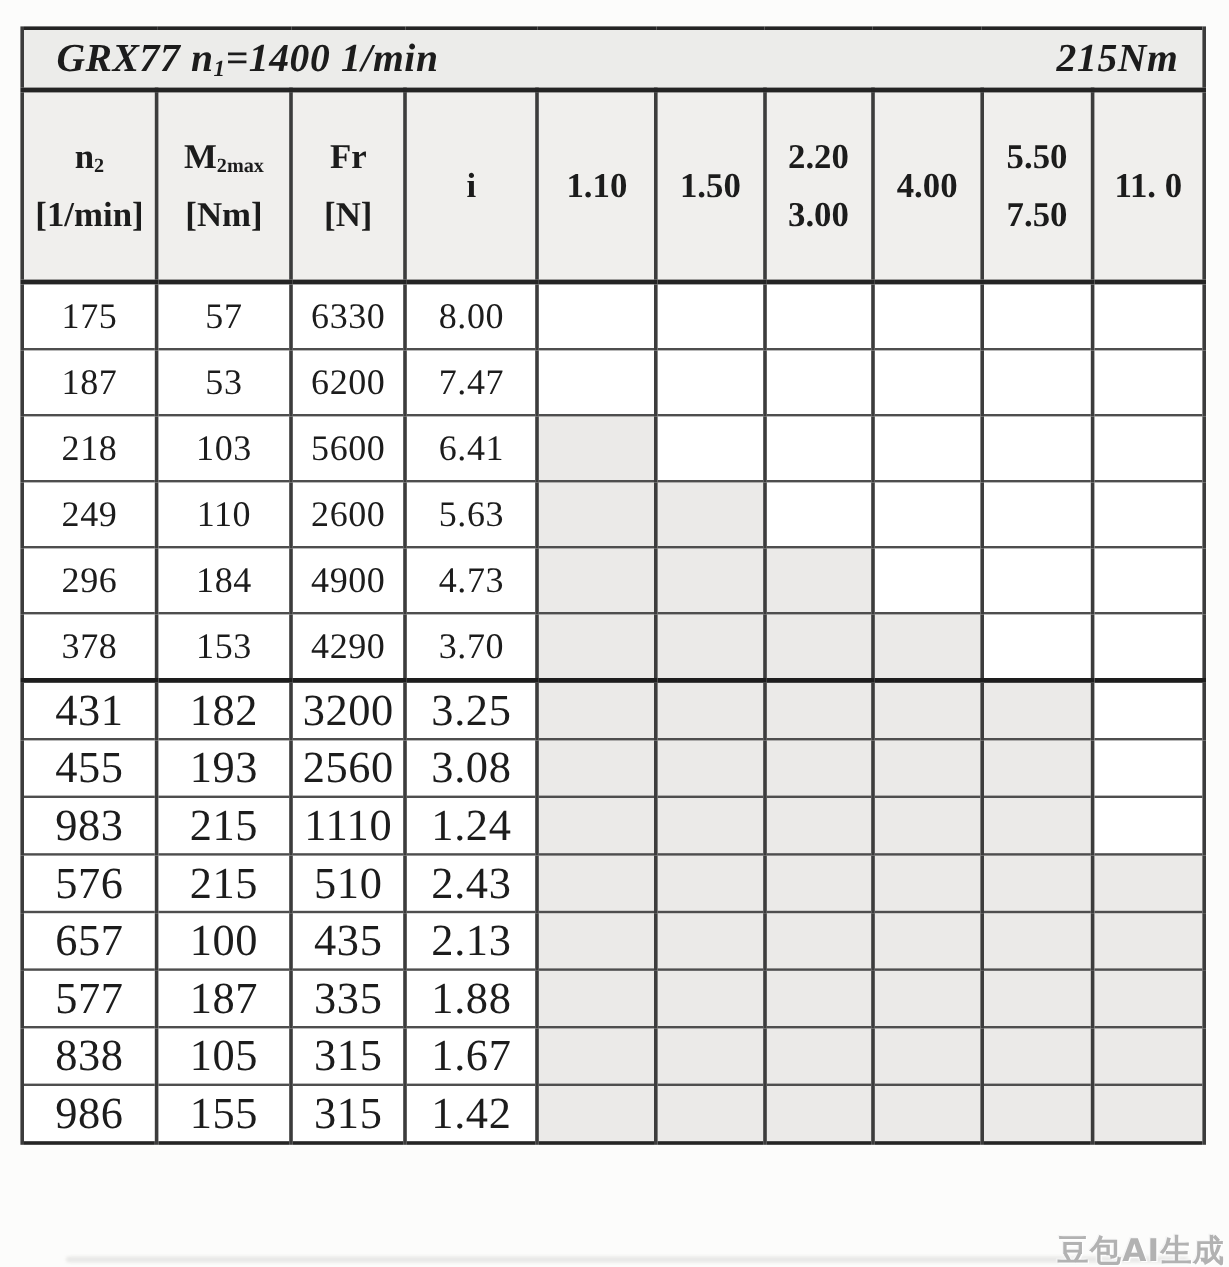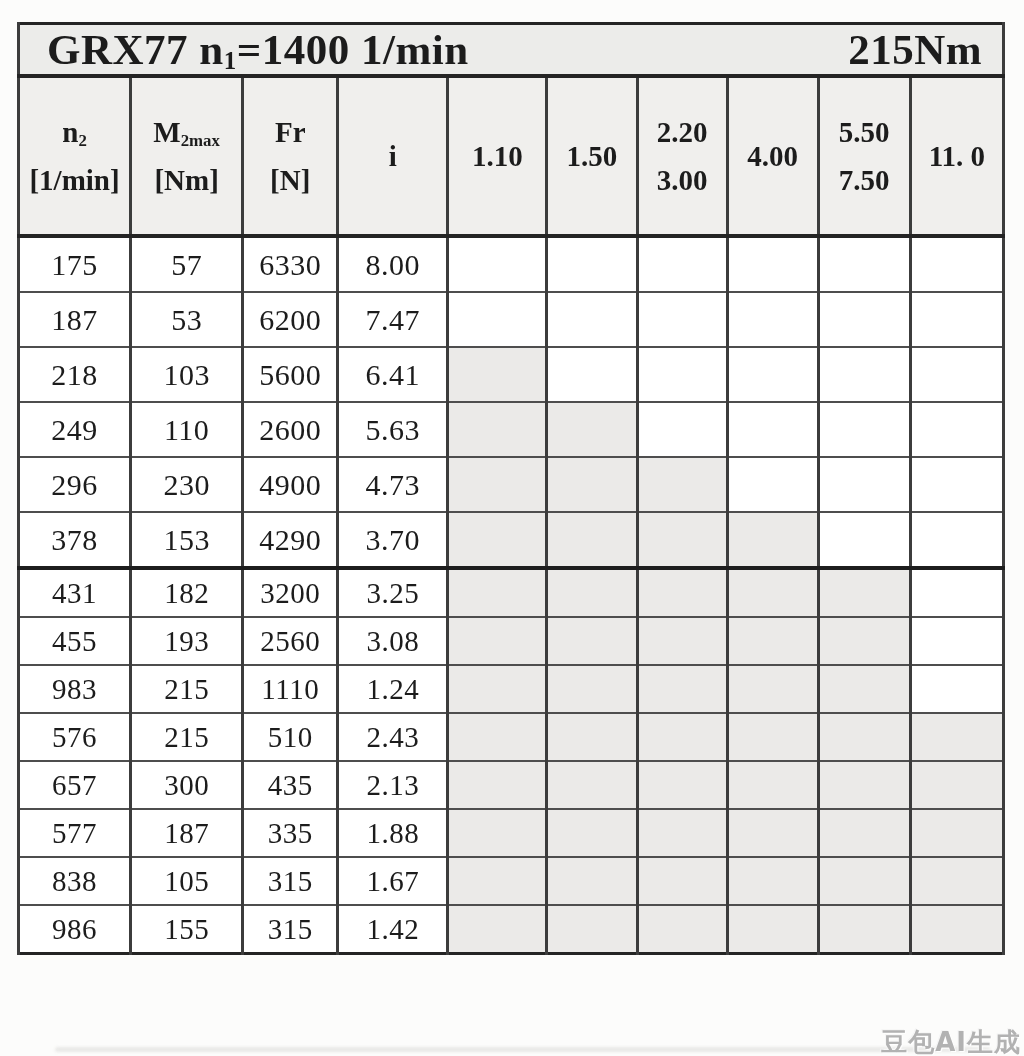--- a/index.html
+++ b/index.html
@@ -37,22 +37,23 @@
     background: var(--title-bg);
     border-bottom: 4px solid #242424;
     height: 48px;
   }
   .title-flex {
     display: flex;
     justify-content: space-between;
     align-items: center;
     padding: 0 20px 0 27px;
     font-weight: bold;
-    font-size: 43px;
+    font-size: 33px;
     letter-spacing: 0.5px;
+    font-style: italic;
   }
   
   td.hcell {
     background: var(--header-bg);
     border-bottom: 4px solid #242424;
     height: 156px;
     font-weight: bold;
     font-size: 29px;
   }
   .hstack {
@@ -70,21 +71,21 @@
     font-weight: bold;
   }
   
   .ratings-table tr.upper td { height: 53px; }
   .ratings-table tr.lower td { height: 46px; }
   td.val {
     font-size: 30px;
     letter-spacing: 0.5px;
     background: #fff;
   }
-  tr.lower td.val { font-size: 29px; }
+  tr.lower td.val { font-size: 37px; }
   td.pw { background: #fff; }
   td.pw.shaded { background: var(--shade); }
   tr.section-start td {
     border-top: 4px solid #1d1d1d;
   }
   
   .bottom-smudge {
     position: absolute;
     left: 55px; top: 1047px;
     width: 935px; height: 5px;
@@ -231,21 +232,21 @@
         <td class="val">5.63</td>
         <td class="pw shaded"></td>
         <td class="pw shaded"></td>
         <td class="pw"></td>
         <td class="pw"></td>
         <td class="pw"></td>
         <td class="pw"></td>
       </tr>
       <tr class="upper">
         <td class="val">296</td>
-        <td class="val">230</td>
+        <td class="val">184</td>
         <td class="val">4900</td>
         <td class="val">4.73</td>
         <td class="pw shaded"></td>
         <td class="pw shaded"></td>
         <td class="pw shaded"></td>
         <td class="pw"></td>
         <td class="pw"></td>
         <td class="pw"></td>
       </tr>
       <tr class="upper">
@@ -303,21 +304,21 @@
         <td class="val">2.43</td>
         <td class="pw shaded"></td>
         <td class="pw shaded"></td>
         <td class="pw shaded"></td>
         <td class="pw shaded"></td>
         <td class="pw shaded"></td>
         <td class="pw shaded"></td>
       </tr>
       <tr class="lower">
         <td class="val">657</td>
-        <td class="val">300</td>
+        <td class="val">100</td>
         <td class="val">435</td>
         <td class="val">2.13</td>
         <td class="pw shaded"></td>
         <td class="pw shaded"></td>
         <td class="pw shaded"></td>
         <td class="pw shaded"></td>
         <td class="pw shaded"></td>
         <td class="pw shaded"></td>
       </tr>
       <tr class="lower">

